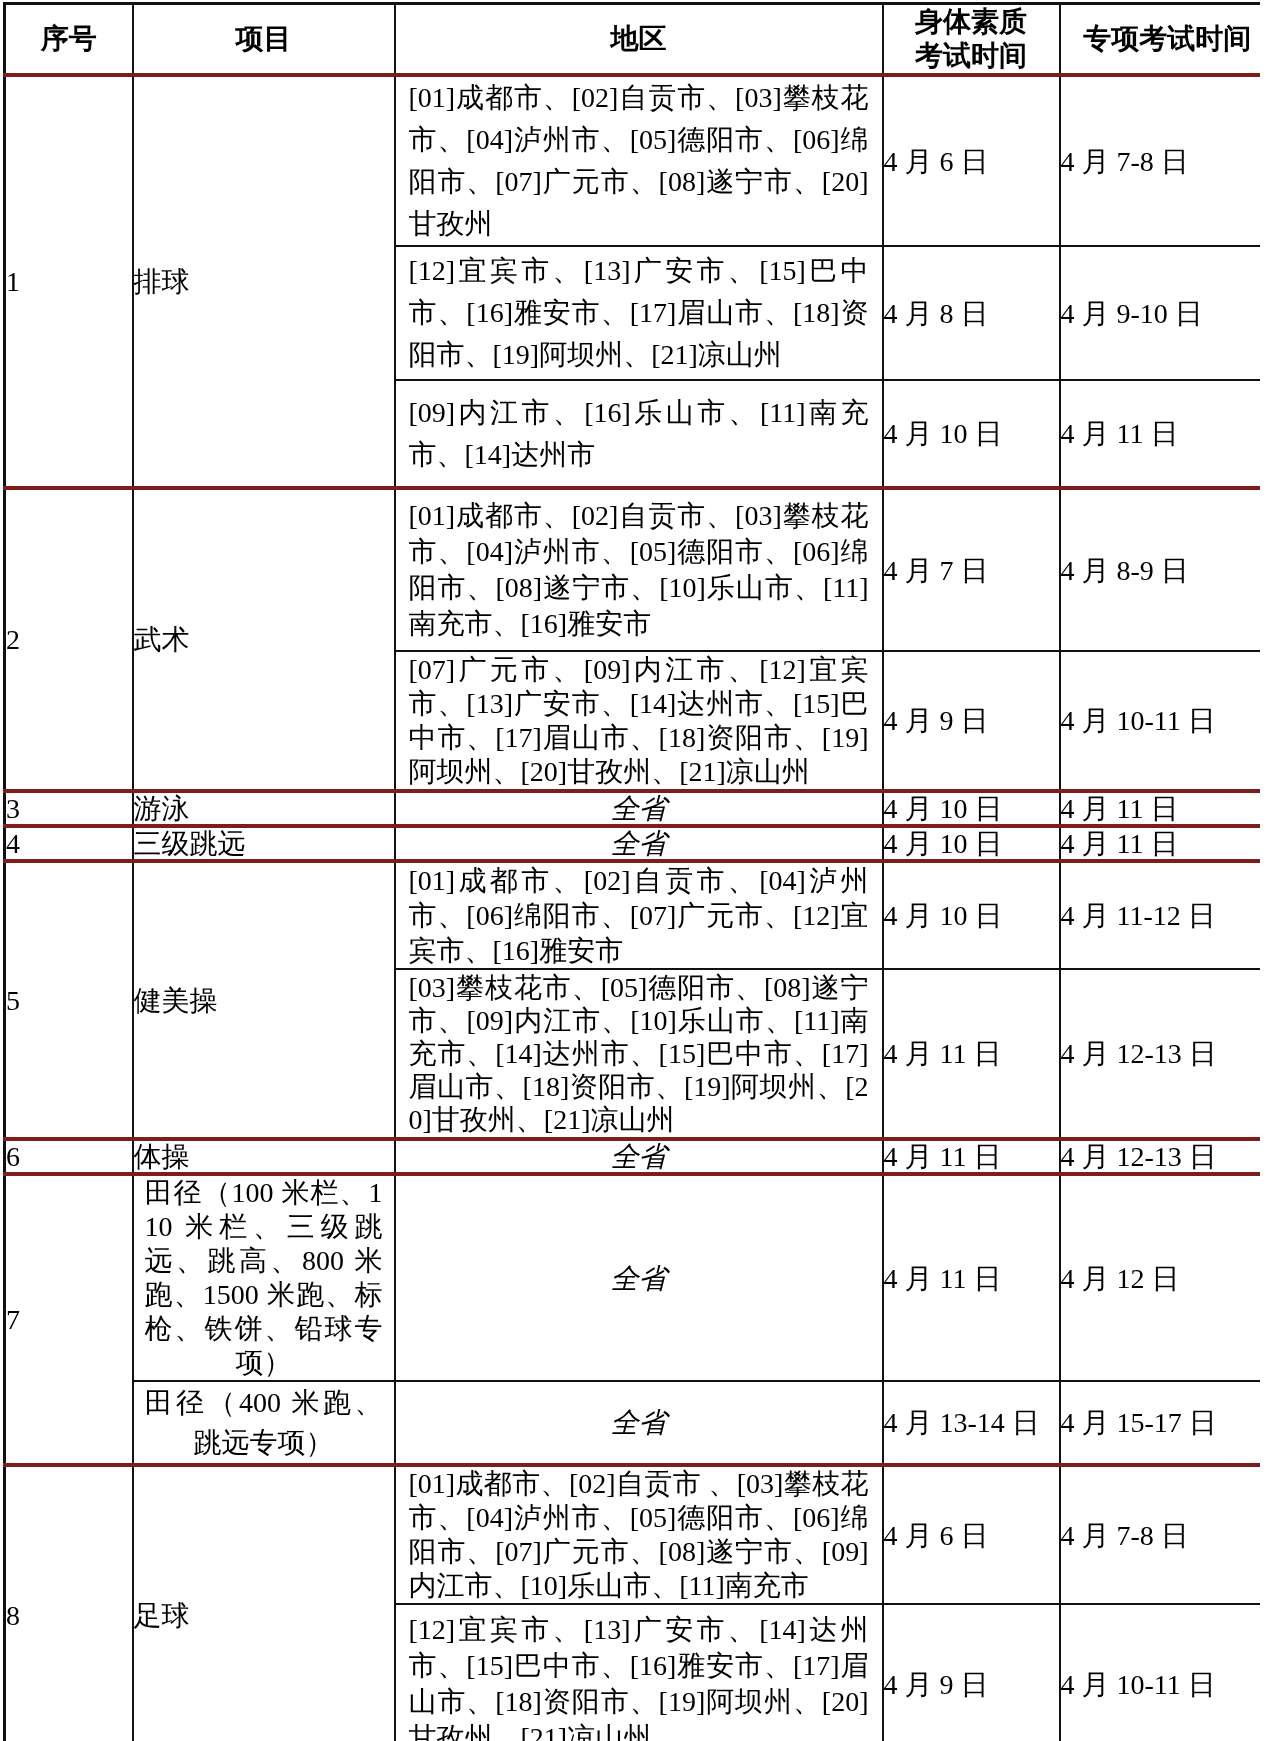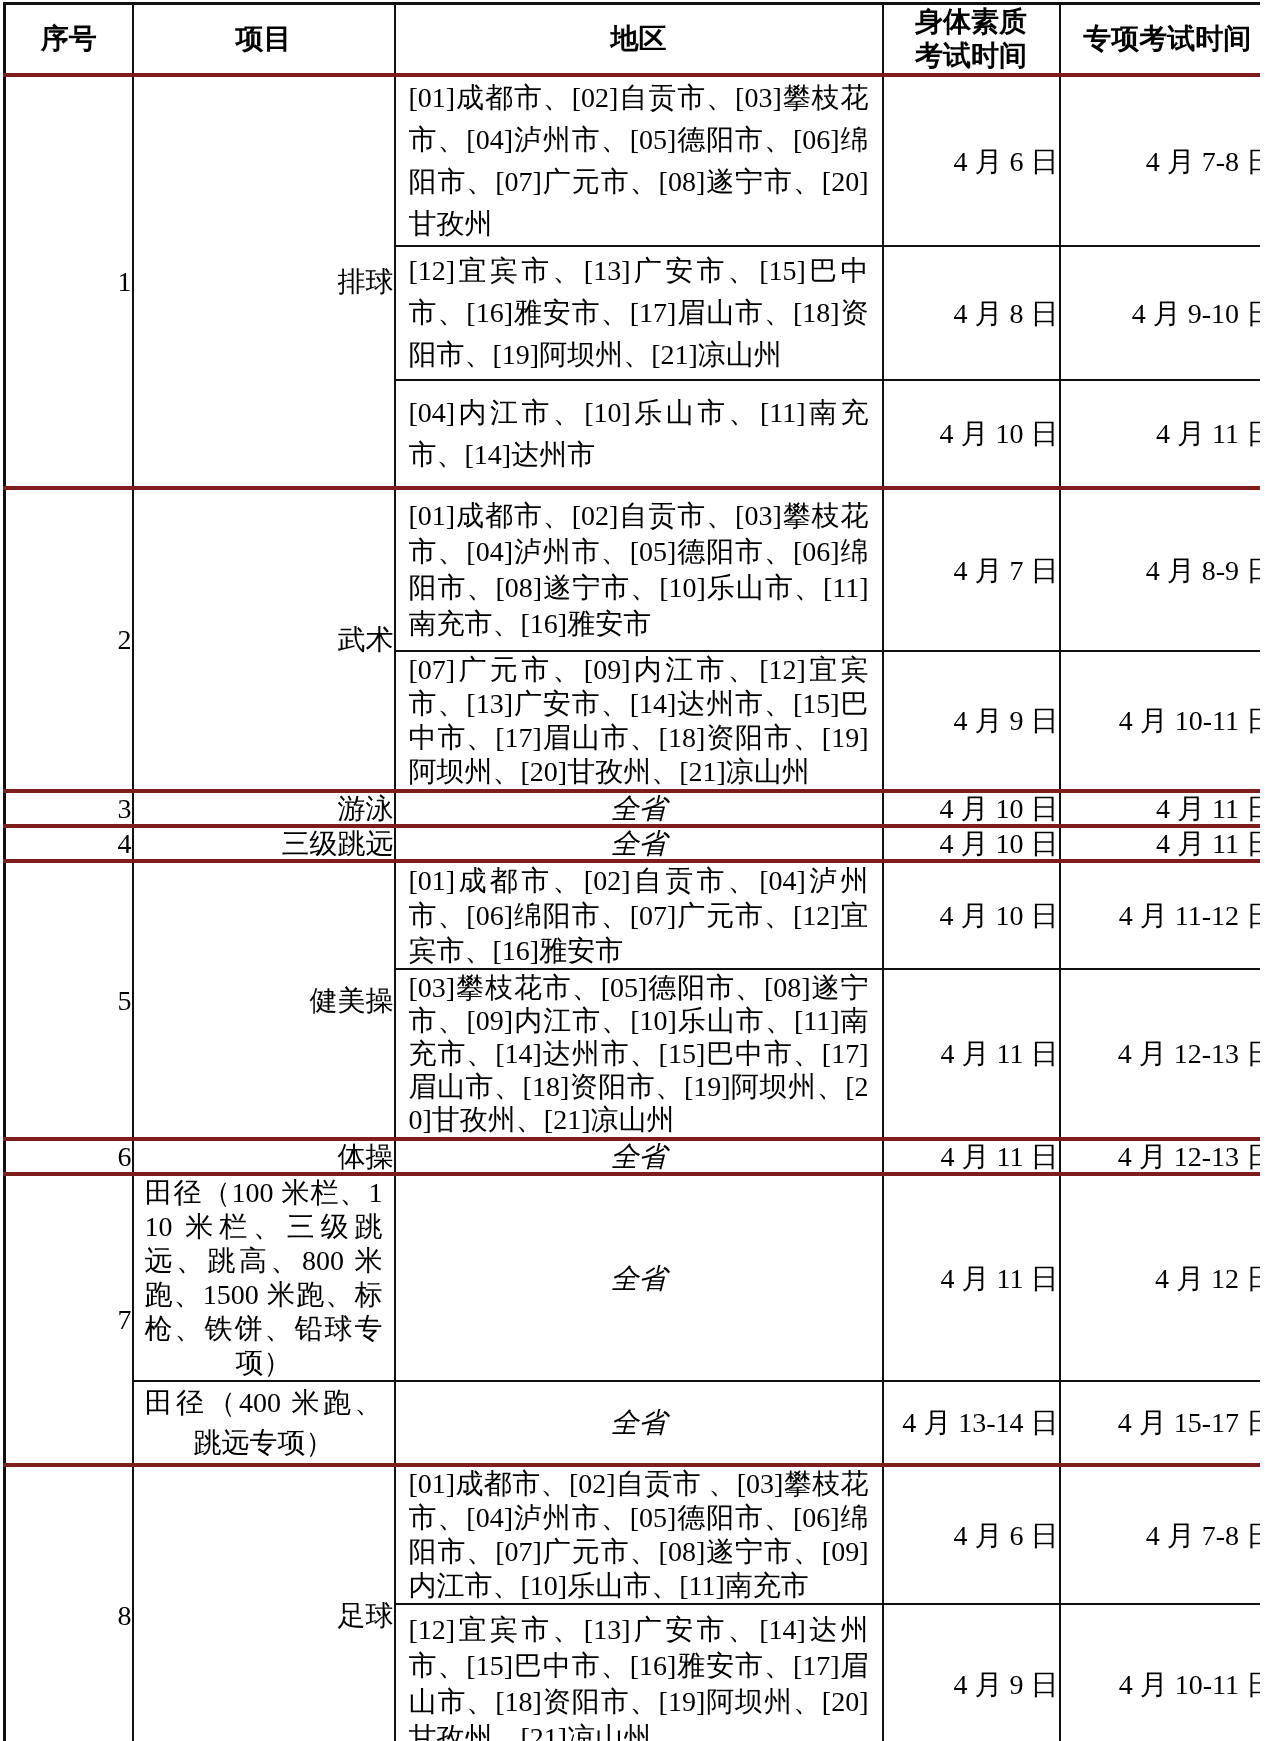--- a/index.html
+++ b/index.html
@@ -43,21 +43,21 @@
 
   th {
     font-family: "Liberation Sans", "DejaVu Sans", sans-serif;
     font-weight: 700;
     text-align: center;
     line-height: 34px;
   }
   .hd  { height: 68px; }
 
   .seq, .proj, .date {
-    text-align: right;
+    text-align: left;
   }
   .region {
     text-align: justify;
     text-justify: inter-character;
     word-break: break-all;
     padding: 0 13px;
   }
   .region.center {
     text-align: center;
     padding: 0;
@@ -128,21 +128,21 @@
         <td class="region lh42">[01]成都市、[02]自贡市、[03]攀枝花市、[04]泸州市、[05]德阳市、[06]绵阳市、[07]广元市、[08]遂宁市、[20]甘孜州</td>
         <td class="date">4 月 6 日</td>
         <td class="date">4 月 7-8 日</td>
       </tr>
       <tr class="r1b">
         <td class="region lh42">[12]宜宾市、[13]广安市、[15]巴中市、[16]雅安市、[17]眉山市、[18]资阳市、[19]阿坝州、[21]凉山州</td>
         <td class="date">4 月 8 日</td>
         <td class="date">4 月 9-10 日</td>
       </tr>
       <tr class="r1c">
-        <td class="region lh42">[04]内江市、[10]乐山市、[11]南充市、[14]达州市</td>
+        <td class="region lh42">[09]内江市、[16]乐山市、[11]南充市、[14]达州市</td>
         <td class="date">4 月 10 日</td>
         <td class="date">4 月 11 日</td>
       </tr>
 
       <tr class="r2a sec">
         <td class="seq" rowspan="2">2</td>
         <td class="proj" rowspan="2">武术</td>
         <td class="region lh36">[01]成都市、[02]自贡市、[03]攀枝花市、[04]泸州市、[05]德阳市、[06]绵阳市、[08]遂宁市、[10]乐山市、[11]南充市、[16]雅安市</td>
         <td class="date">4 月 7 日</td>
         <td class="date">4 月 8-9 日</td>

